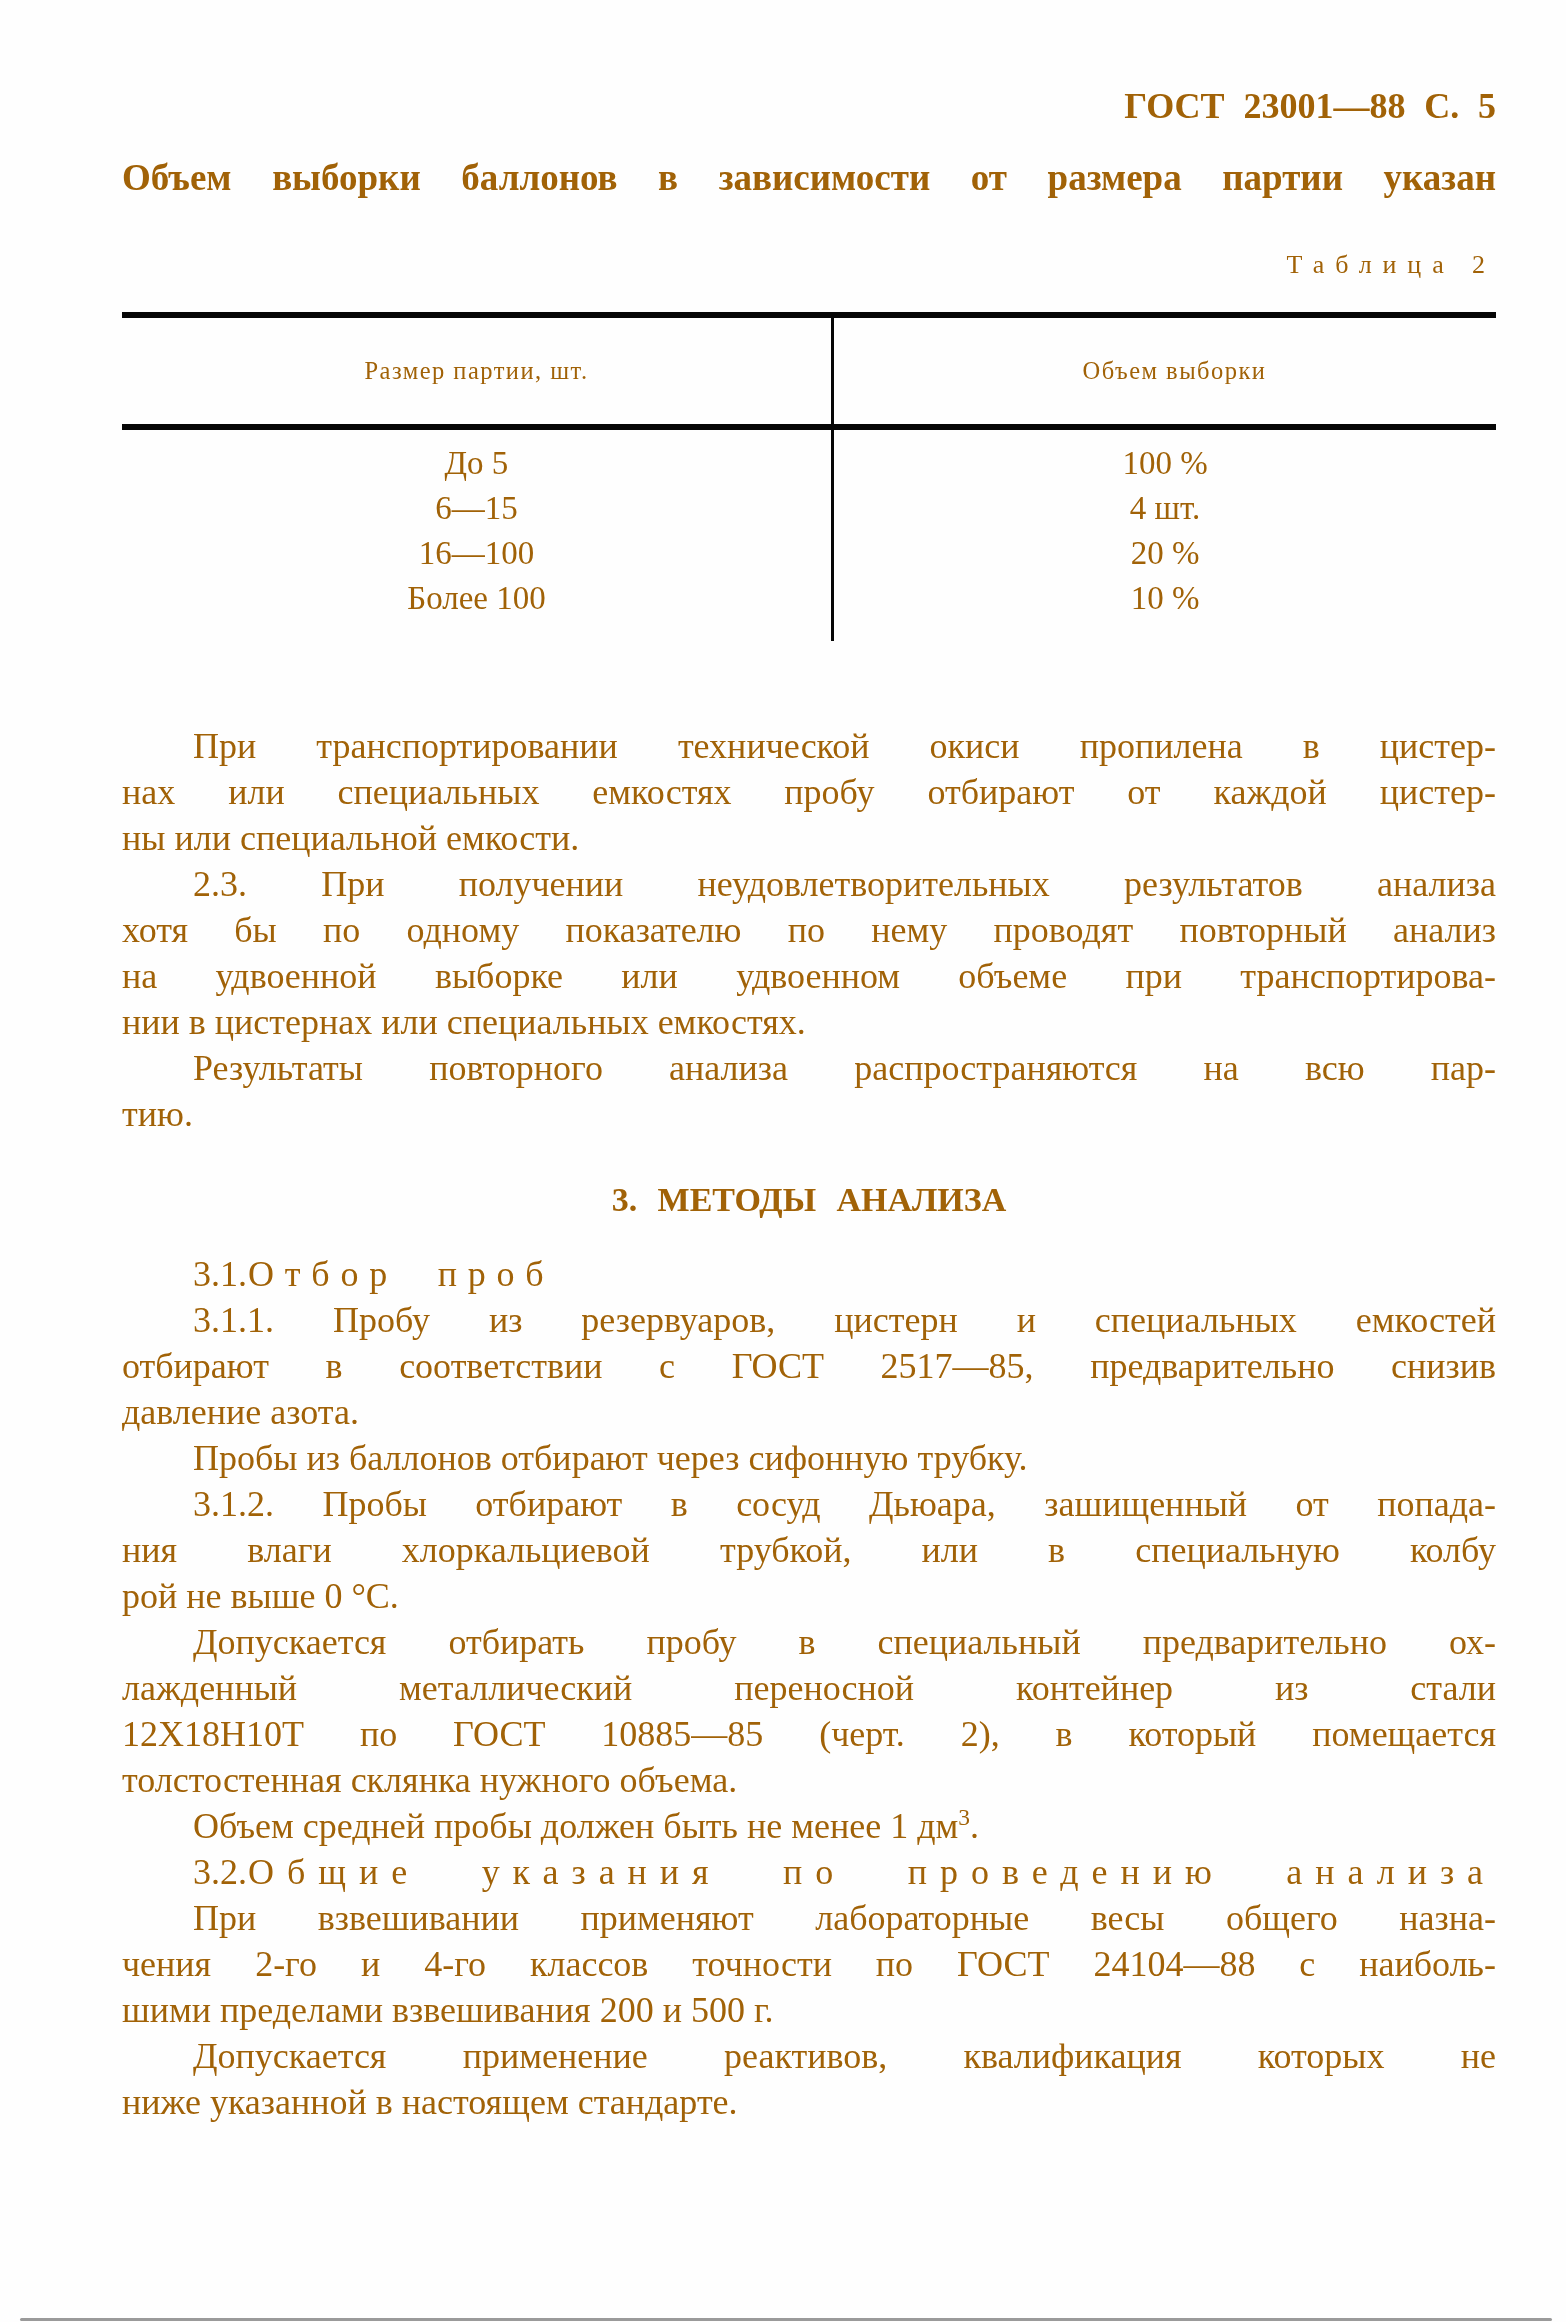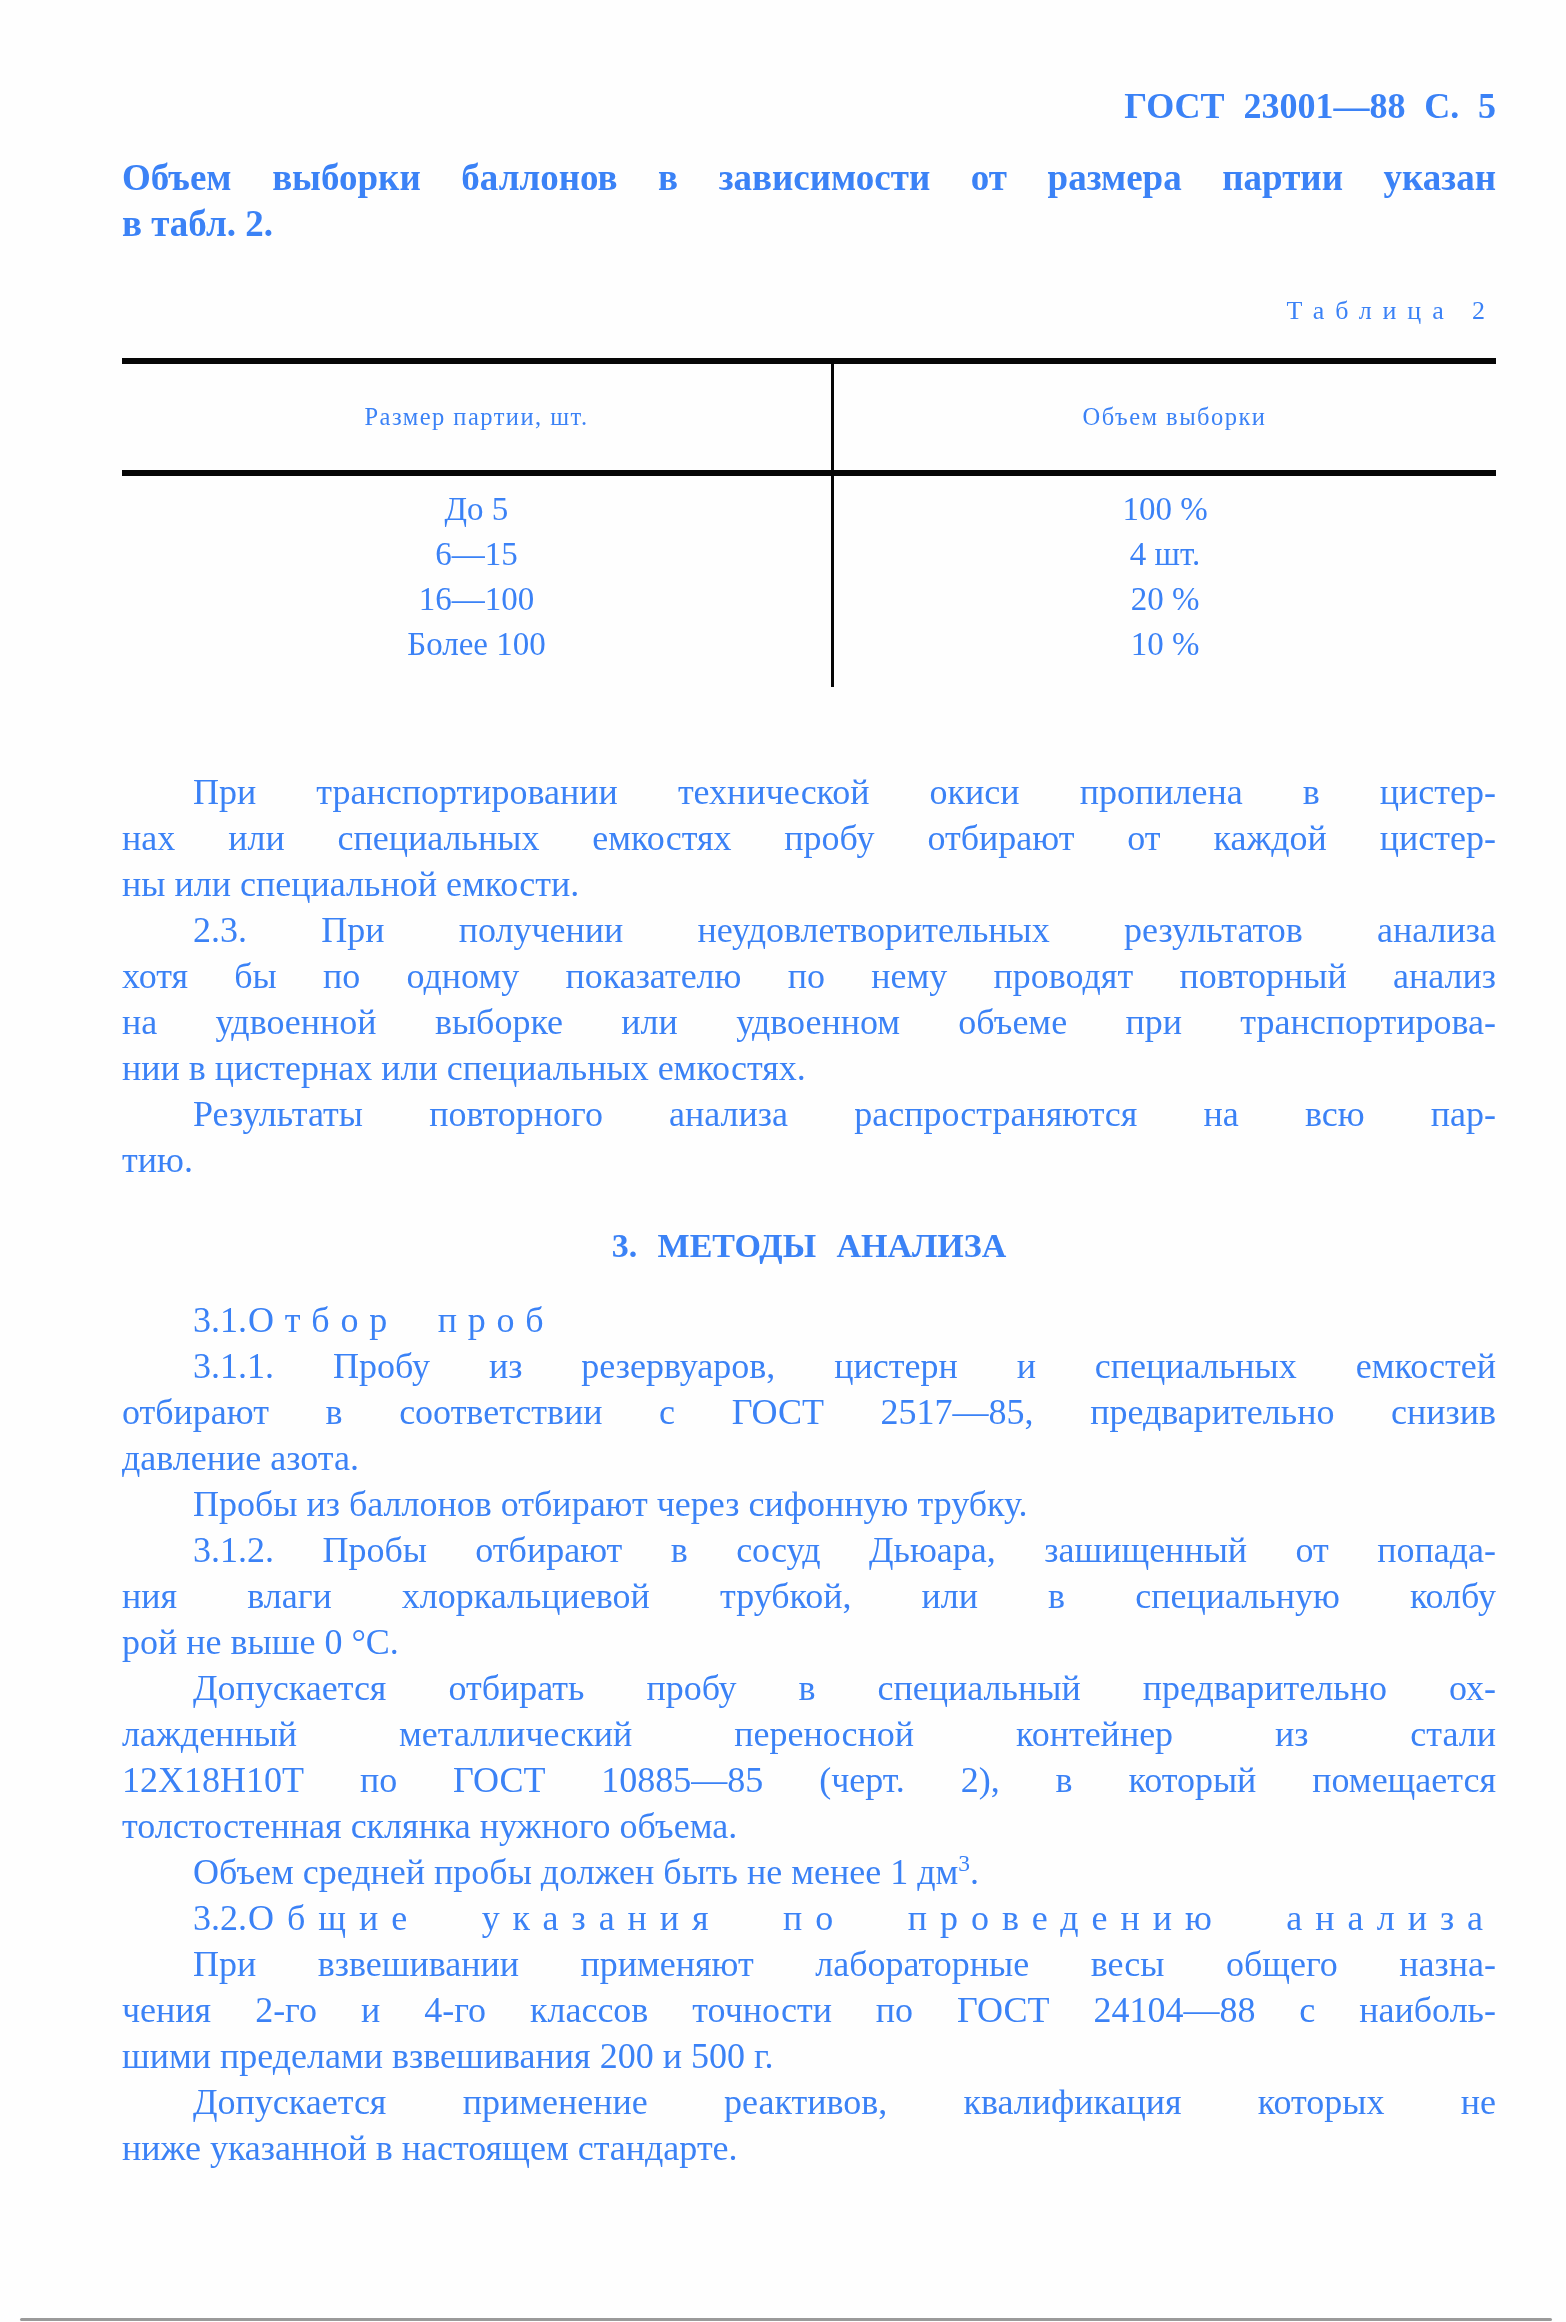--- a/index.html
+++ b/index.html
@@ -1,20 +1,20 @@
 <!DOCTYPE html>
 <html lang="ru"><head>
 <meta charset="utf-8">
 <style>
   html,body { margin:0; padding:0; background:#ffffff; }
   .page {
     position:relative;
     width:1566px; height:2323px;
     background:#fefefe;
-    color:#3b82f6;
+    color:#a16207;
     font-family:"Liberation Serif","DejaVu Serif",serif;
     overflow:hidden;
   }
   .content { margin-left:122px; width:1374px; }
 
   .doc-header {
     padding-top:84px;
     text-align:right;
     font-weight:bold;
     font-size:36px;
@@ -79,21 +79,20 @@
 </head>
 <body>
 
 <div class="page">
   <div class="content">
 
     <div class="doc-header">ГОСТ 23001—88 С. 5</div>
 
     <div class="intro">
       <div class="ln j">Объем выборки баллонов в зависимости от размера партии указан</div>
-      <div class="ln">в табл. 2.</div>
     </div>
 
     <div class="tbl-label">Таблица 2</div>
 
     <div class="t2">
       <div class="t2-head">
         <div class="t2-c1">
           <span class="t2-hcell-txt">Размер партии, шт.</span>
         </div>
         <div class="t2-c2">

